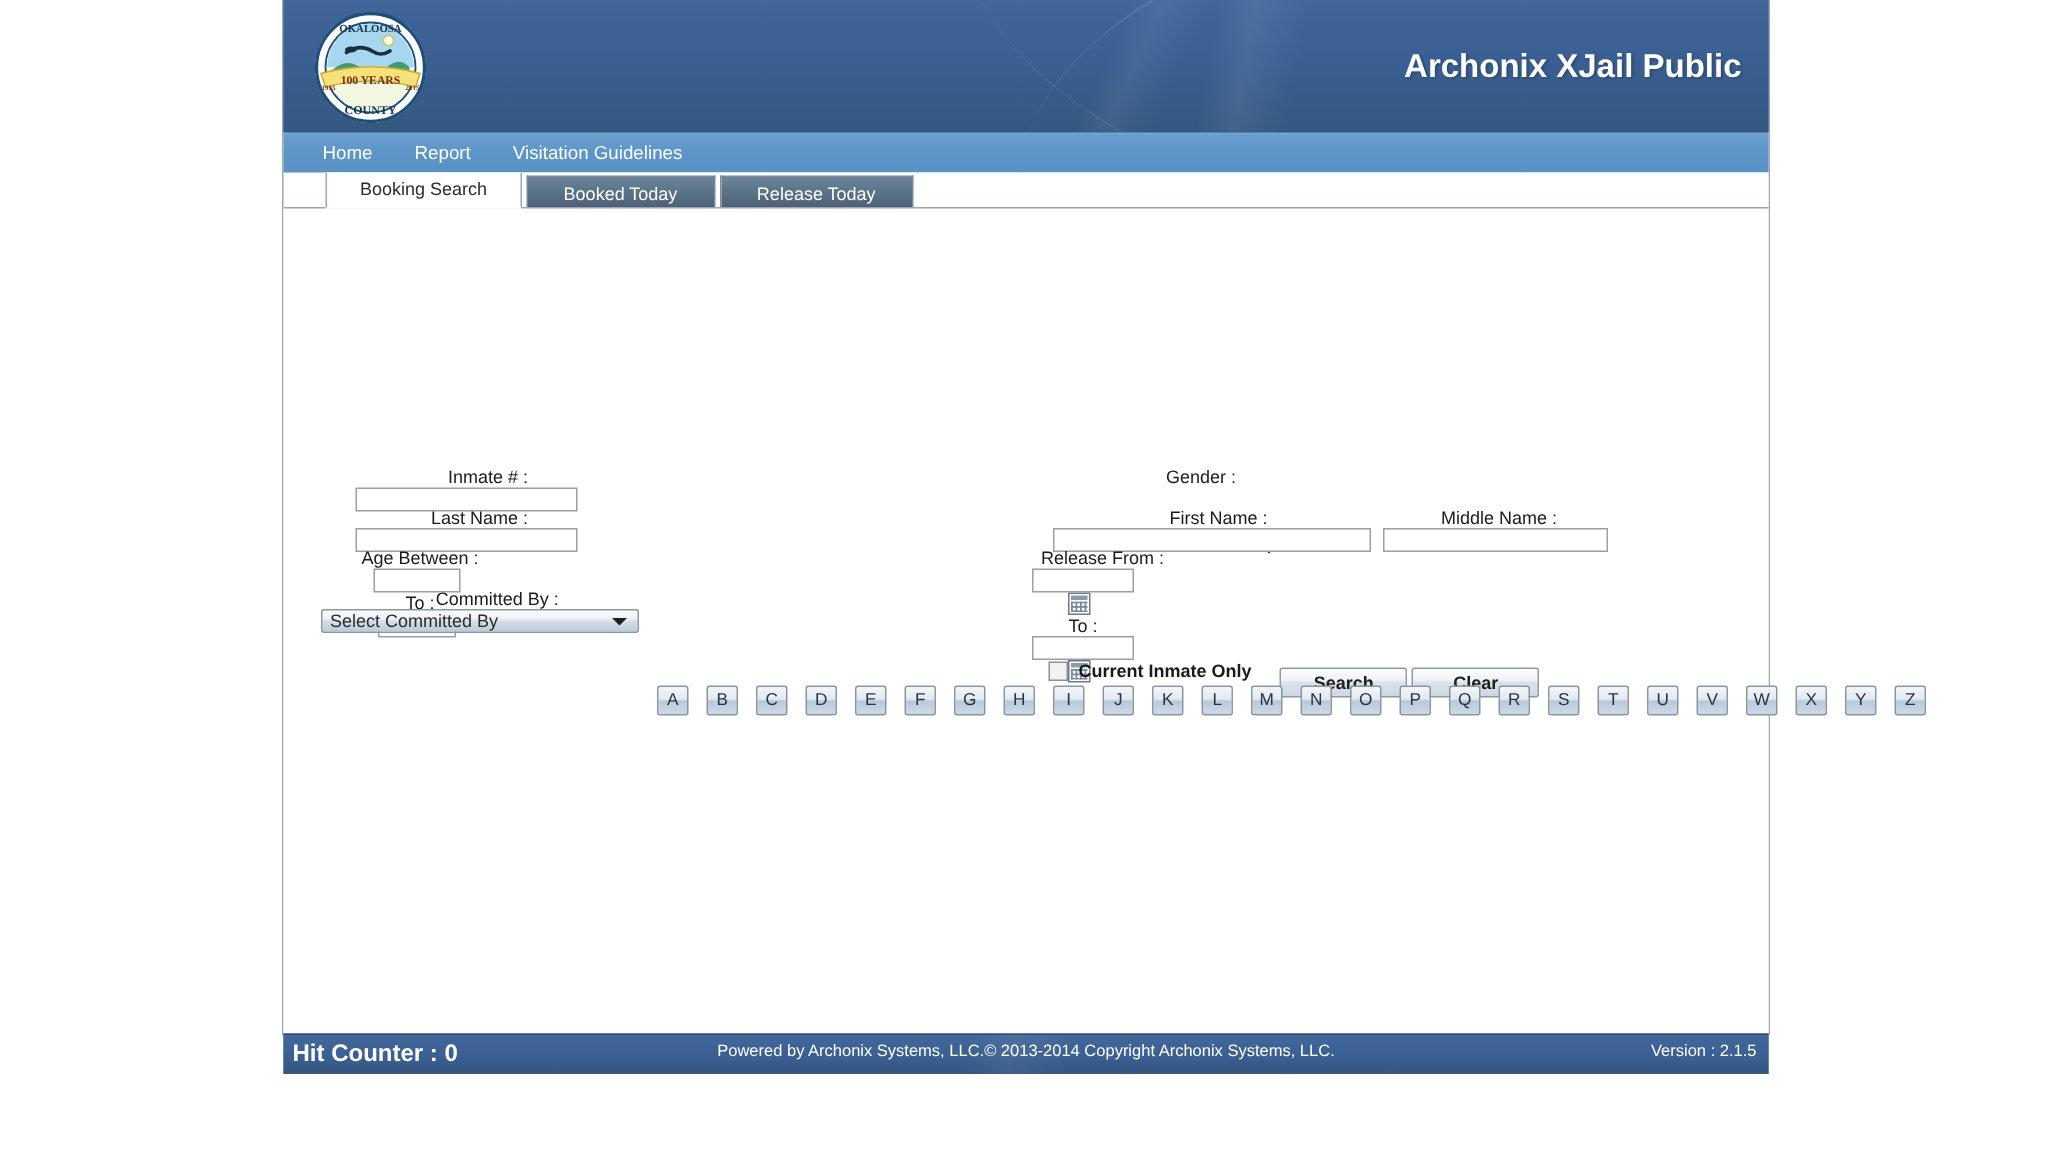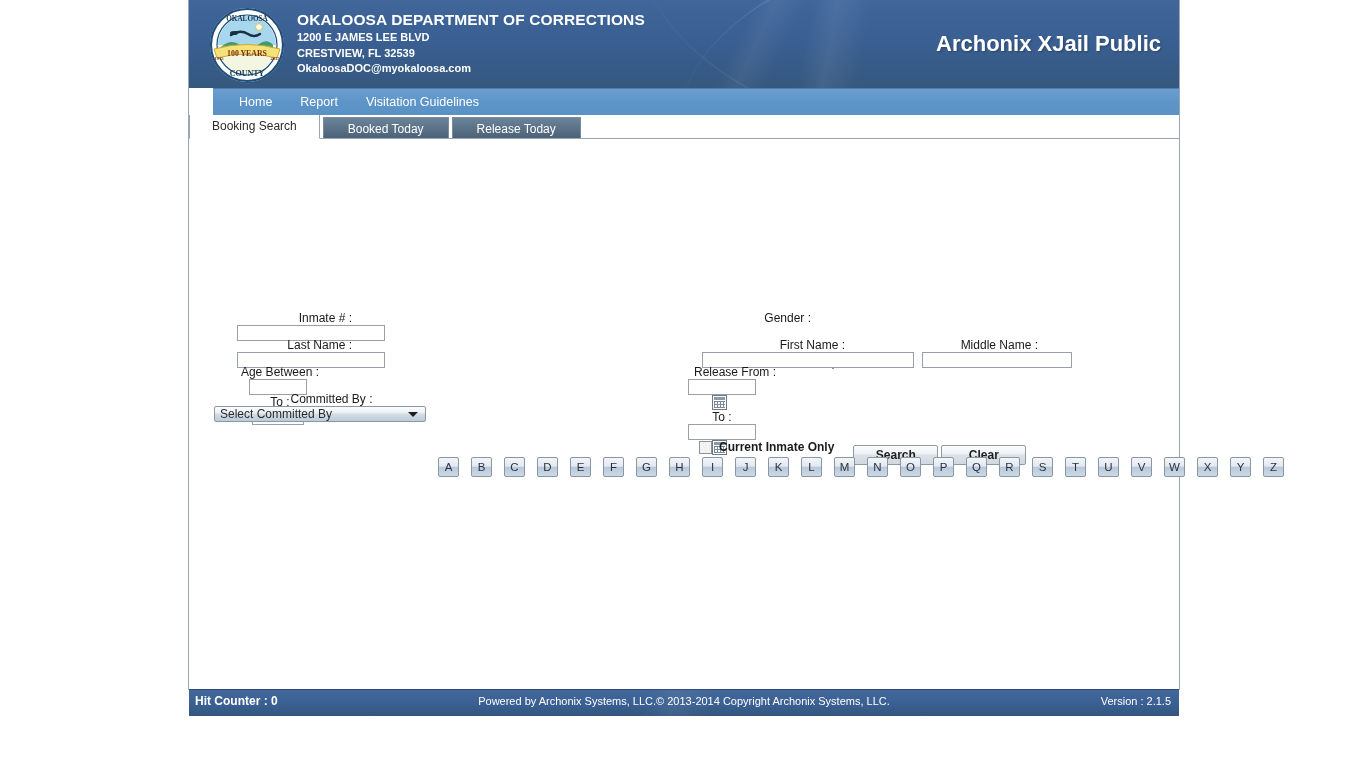--- a/index.html
+++ b/index.html
@@ -100,37 +100,37 @@
 
   
   #navbar {
     height: 27px;
     background: linear-gradient(to bottom, #6b9ecd 0%, #5d95c9 50%, #5a92c6 100%);
     border-top: 1px solid #4e7fae;
     display: flex;
     align-items: center;
     padding-left: 12px;
     box-sizing: border-box;
-    margin-left: 24px;
   }
   .nav-item {
     color: #ffffff;
     font-size: 12.5px;
     padding: 0 14px;
     line-height: 26px;
     cursor: pointer;
     white-space: nowrap;
   }
 
   
   #tabstrip {
     position: relative;
     height: 24px;
     padding-left: 1px;
     background: #ffffff;
+    margin-left: 28px;
   }
   #tabstrip-inner {
     position: absolute;
     left: 0; top: 0;
     display: flex;
     align-items: flex-end;
     height: 24px;
   }
   .tab {
     height: 22px;
@@ -341,21 +341,21 @@
     height: 110px;
     border-radius: 50%;
     border-bottom: 2px solid rgba(255,255,255,0.07);
     pointer-events: none;
   }
   #hit-counter {
     position: absolute;
     left: 6px;
     top: 4px;
     color: #ffffff;
-    font-size: 12px;
+    font-size: 16px;
     font-weight: bold;
     white-space: nowrap;
   }
   #powered {
     position: absolute;
     left: 0; right: 0;
     top: 5px;
     text-align: center;
     color: #ffffff;
     font-size: 11px;
@@ -392,26 +392,20 @@
         <path d="M40 12 A28 28 0 0 0 12 40" fill="none" stroke="#1d4f7a" stroke-width="0"></path>
         <text x="40" y="16" font-family="Liberation Serif, serif" font-size="7.2" font-weight="bold" fill="#16364f" text-anchor="middle" transform="rotate(0 40 16)">OKALOOSA</text>
         <path d="M7 44 q33 -9 66 0 l-3 9 q-30 -8 -60 0 z" fill="#f6e27a" stroke="#cbae2e" stroke-width="1"></path>
         <text x="40" y="51" font-family="Liberation Serif, serif" font-size="7.8" font-weight="bold" fill="#7b2d12" text-anchor="middle">100 YEARS</text>
         <text x="12" y="55" font-family="Liberation Serif, serif" font-size="4.6" font-weight="bold" fill="#7b2d12" text-anchor="middle">1915</text>
         <text x="68" y="55" font-family="Liberation Serif, serif" font-size="4.6" font-weight="bold" fill="#7b2d12" text-anchor="middle">2015</text>
         <text x="40" y="71" font-family="Liberation Serif, serif" font-size="8" font-weight="bold" fill="#16364f" text-anchor="middle">COUNTY</text>
       </svg>
     </div>
 
-    <div id="agency-block">
-      <div id="agency-name">OKALOOSA DEPARTMENT OF CORRECTIONS</div>
-      <div class="agency-line">1200 E JAMES LEE BLVD</div>
-      <div class="agency-line">CRESTVIEW, FL 32539</div>
-      <div class="agency-line">OkaloosaDOC@myokaloosa.com</div>
-    </div>
 
     <div id="app-title">Archonix XJail Public</div>
   </div>
 
   <div id="navbar">
     <div class="nav-item">Home</div>
     <div class="nav-item">Report</div>
     <div class="nav-item">Visitation Guidelines</div>
   </div>
 
@@ -425,21 +419,21 @@
 
   <div id="content">
 
     <div id="form-area">
 
       <div class="frow" style="left:40px; top:172px;">
         <div class="flabel" style="width:90px;">Inmate # :</div>
         <input class="ftext" style="width: 148px; margin-left: 8px;" type="text" value="">
       </div>
 
-      <div class="frow" style="left:505px; top:172px;gap:40px;">
+      <div class="frow" style="left:518px; top:172px;gap:40px;">
         <div class="flabel" style="width:82px;">Gender :</div>
         <div class="fselect" style="width:144px; margin-left:8px;">
           <span></span>
           <span class="caret"></span>
         </div>
       </div>
 
       <div class="frow" style="left:40px; top:199px;">
         <div class="flabel" style="width:90px;">Last Name :</div>
         <input class="ftext" style="width: 148px; margin-left: 8px;" type="text" value="">

